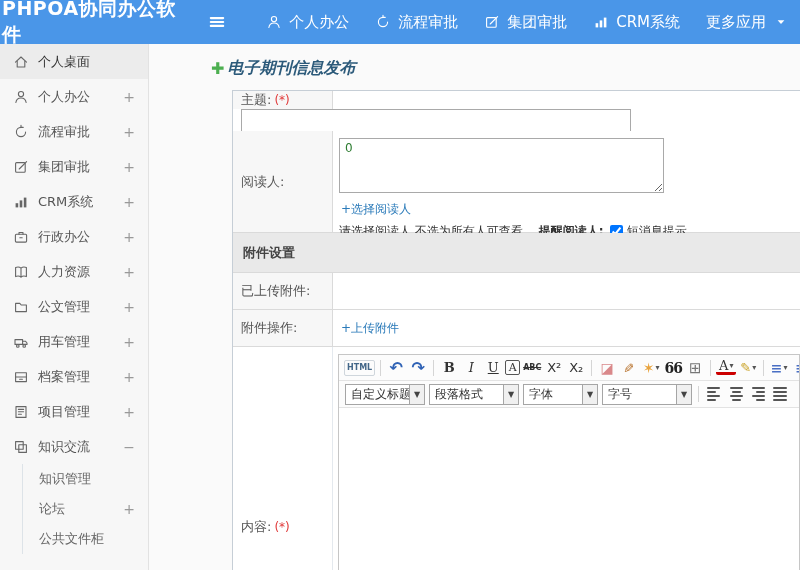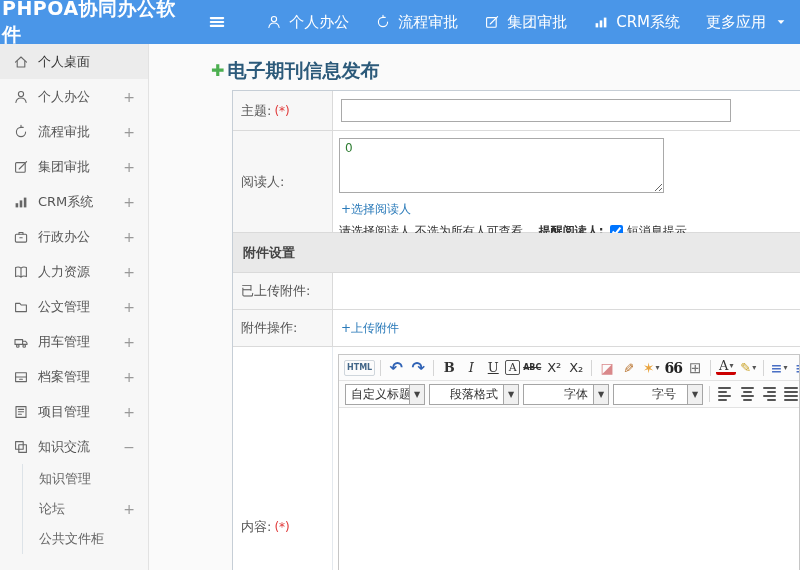--- a/index.html
+++ b/index.html
@@ -24,29 +24,29 @@
   .s-ico { width:16px; height:16px; margin-right:9px; color:#666; flex:0 0 auto; }
   .s-label { flex:1; font-size:13px; }
   .s-exp { color:#999; font-size:14px; width:14px; text-align:center; cursor:pointer; }
   .side-sub { margin-left:22px; border-left:1px solid #dde3e8; }
   .side-subitem { height:30px; display:flex; align-items:center; padding:0 12px 0 16px; color:#666; font-size:13px; cursor:pointer; }
 
   
   .content { position:absolute; left:149px; top:44px; right:0; bottom:0; background:#fafafa; overflow:hidden; }
   .page-title-row { display:flex; align-items:center; margin:14px 0 0 62px; }
   .plus { color:#4caf50; font-size:16px; font-weight:bold; margin-right:3px; line-height:1; }
-  .page-title-row h1 { font-size:19px; color:#2c5a7a; font-weight:bold; }
+  .page-title-row h1 { font-size:16px; color:#2c5a7a; font-weight:bold;font-style:italic; }
 
   .form-table { position:absolute; left:83px; top:46px; right:-1px; display:flex; flex-direction:column; border:1px solid #c6ced6; border-bottom:none; background:#fff; }
   .row { display:flex; border-bottom:1px solid #dadada; flex:0 0 auto; }
   .cell.label { width:100px; background:#f7f7f7; border-right:1px solid #dadada; display:flex; align-items:center; padding-left:8px; font-size:13px; color:#555; flex:0 0 auto; }
   .cell.value { flex:1; background:#fff; min-width:0; }
   .req { color:#e03a3a; font-size:12px; margin-left:3px; }
 
-  .r-subject { height:40px; }
+  .r-subject { height:40px;flex-direction:column; }
   .r-subject .cell.value { display:flex; align-items:center; }
   .subject-input { margin-left:8px; width:390px; height:23px; border:1px solid #a9a9a9; font-size:12px; padding:2px 4px; background:#fff; font-family:inherit; }
 
   .r-readers { height:102px; }
   .r-readers .cell.value { padding:7px 0 0 6px; }
   .readers-textarea { width:325px; height:55px; border:1px solid #a9a9a9; font-size:12px; color:#2e7d32; padding:2px 5px; resize:both; background:#fff; font-family:inherit; display:block; }
   .link { color:#2a7ab9; font-size:12px; text-decoration:none; cursor:pointer; }
   .select-readers { display:inline-block; margin:8px 0 0 2px; }
   .readers-hint-row { display:flex; align-items:center; font-size:12px; color:#333; margin-top:5px; }
   .remind { font-weight:bold; margin-left:16px; }
@@ -59,21 +59,21 @@
   .r-attachop .cell.value { display:flex; align-items:center; padding-left:8px; }
 
   .r-content { height:360px; border-bottom:none; }
   .r-content .cell.label { background:#fff; border-right:1px solid #e4e9ee; }
   .r-content .cell.value { padding:7px 0 0 5px; }
 
   
   .editor { border:1px solid #c6c6c6; height:100%; display:flex; flex-direction:column; background:#fff; }
   .tb { display:flex; align-items:center; padding:2px 4px; background:#fcfcfc; border-bottom:1px solid #e3e3e3; flex:0 0 auto; white-space:nowrap; overflow:hidden; }
   .tb1 { height:26px; }
-  .tb2 { height:27px;text-align:right; }
+  .tb2 { height:27px; }
   .tb-sep { width:1px; height:16px; background:#d5d5d5; margin:0 4px; flex:0 0 auto; }
   .tb-btn { display:inline-flex; align-items:center; justify-content:center; min-width:20px; height:20px; margin:0 1px; font-size:13px; color:#333; cursor:pointer; border-radius:2px; flex:0 0 auto; }
   .tb-btn .caret { font-size:8px; color:#555; margin-left:1px; }
   .tb-btn.html { font-size:8px; font-weight:bold; color:#44688a; border:1px solid #cfd6dc; height:16px; padding:0 2px; }
   .tb-btn.blue { color:#2f62b5; font-size:16px; font-weight:bold; }
   .tb-btn.b { font-weight:bold; font-family:"DejaVu Serif","Liberation Serif",serif; }
   .tb-btn.i { font-style:italic; font-family:"DejaVu Serif","Liberation Serif",serif; }
   .tb-btn.u { text-decoration:underline; font-family:"DejaVu Serif","Liberation Serif",serif; }
   .tb-btn.boxed { border:1px solid #555; height:15px; min-width:15px; font-size:11px; font-family:"DejaVu Serif","Liberation Serif",serif; }
   .tb-btn.strike { font-size:8px; font-weight:bold; text-decoration:line-through; }
@@ -379,21 +379,21 @@
             </div>
           <div class="tb tb2">
               <span class="tb-select" style="width: 80px;">
                 <span class="lbl">自定义标题</span>
                 <span class="car">▼</span>
               </span>
               <span class="tb-select" style="width: 90px;">
                 <span class="lbl">段落格式</span>
                 <span class="car">▼</span>
               </span>
-              <span class="tb-select" style="width: 86px;">
+              <span class="tb-select" style="width: 75px;">
                 <span class="lbl">字体</span>
                 <span class="car">▼</span>
               </span>
               <span class="tb-select" style="width: 90px; gap: 6px;">
                 <span class="lbl">字号</span>
                 <span class="car">▼</span>
               </span>
               <span class="tb-sep"></span>
               <span class="tb-btn">
                 <span class="align-ico" style="align-items: flex-start;">

